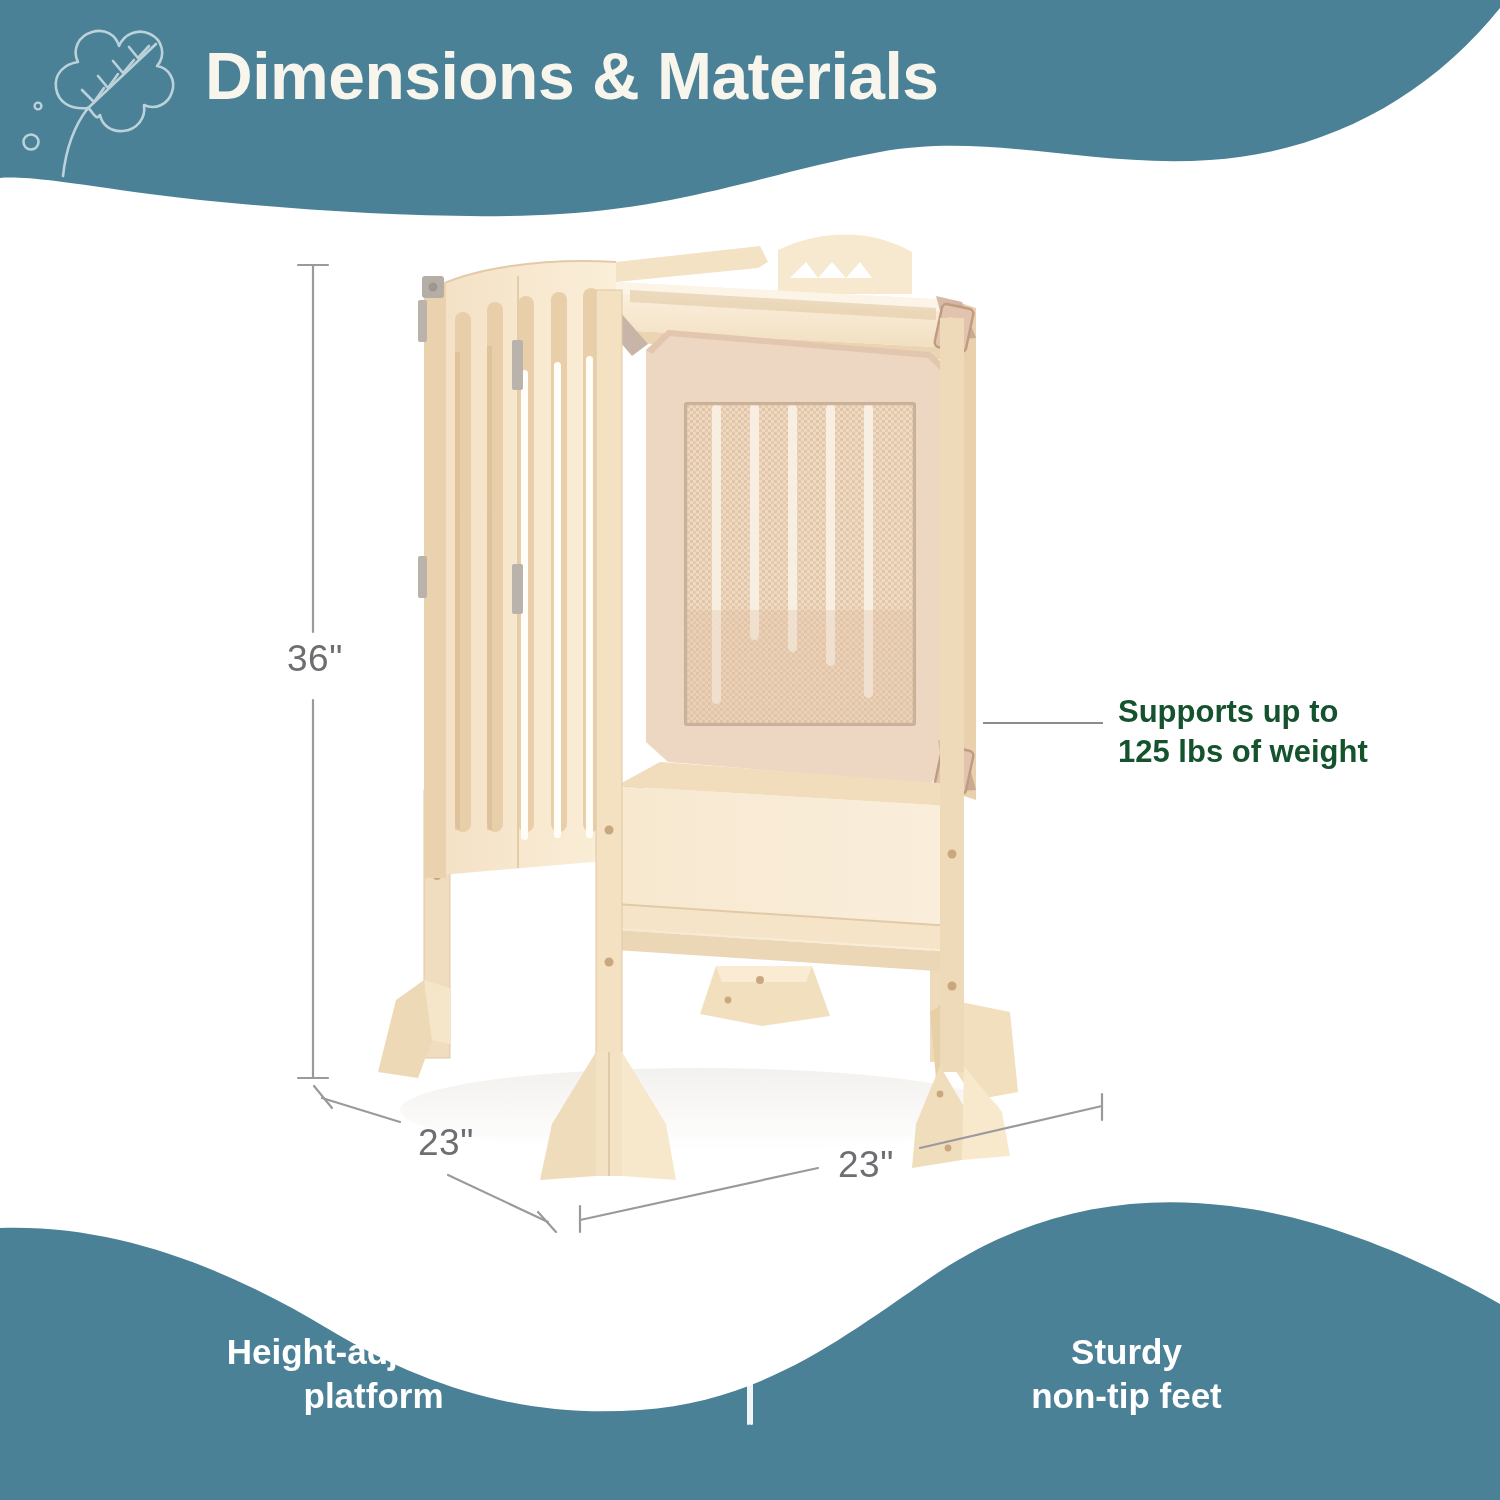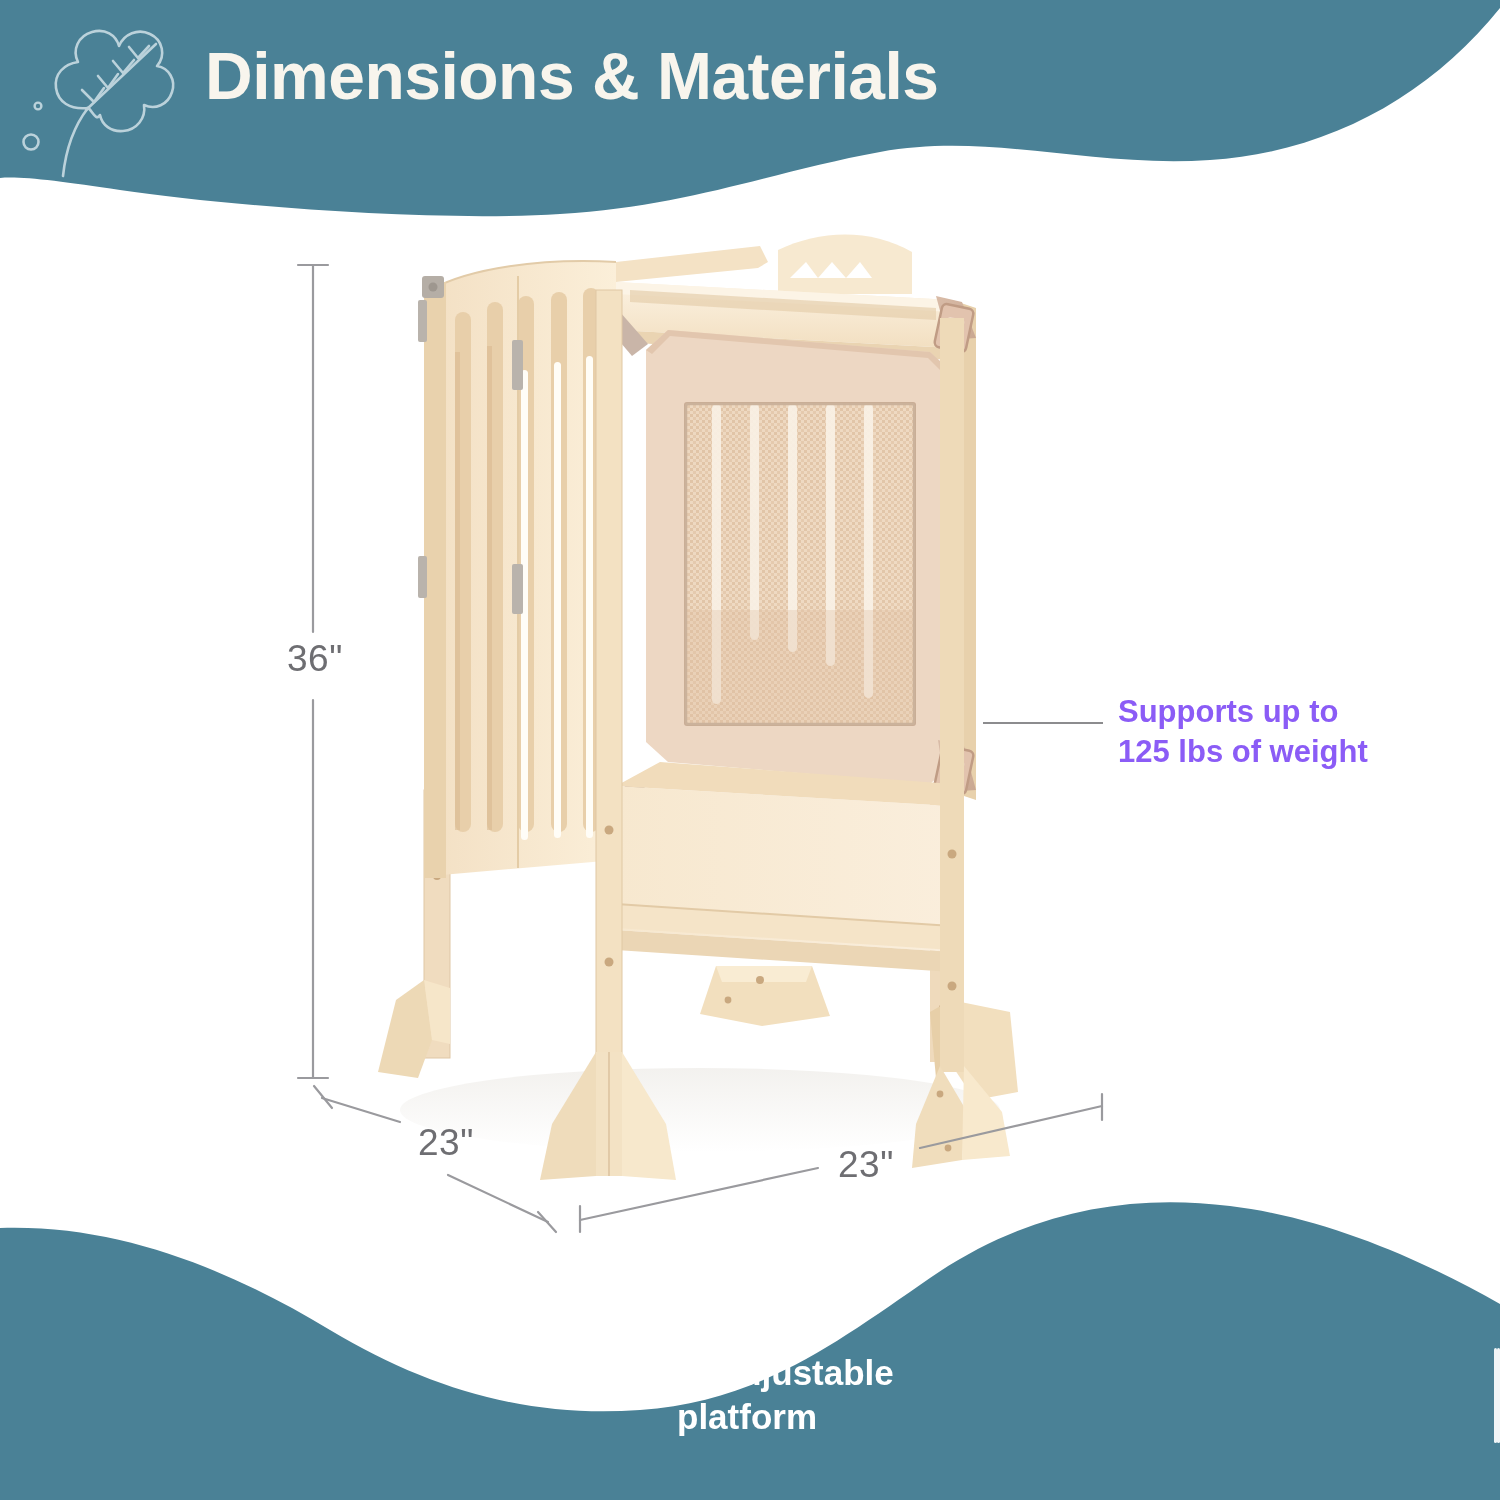--- a/index.html
+++ b/index.html
@@ -18,33 +18,33 @@
     position:absolute; left:205px; top:38px;
     font-size:66px; font-weight:bold; letter-spacing:-0.5px;
     color:#F8F5ED; white-space:nowrap;
   }
   .feather { position:absolute; left:8px; top:18px; width:190px; height:170px; }
 
   
   .footer-wave { position:absolute; left:0; top:1200px; width:1500px; height:300px; }
   .features {
     position:absolute; left:0; top:1330px; width:1500px; height:130px;
-    display:flex; align-items:center;
+    display:flex; 
   }
   .feature {
     flex:1; text-align:center;
     color:#FFFFFF; font-size:35px; font-weight:bold; line-height:1.25;
     white-space:pre-line; padding:0 18px;
   }
   .fdiv { width:3px; height:95px; background:#FFFFFF; opacity:.92; border-radius:2px; }
 
   
   .callout {
     position:absolute; left:1118px; top:692px;
-    color:#8b5cf6; font-size:31px; font-weight:bold; line-height:1.28;
+    color:#14532d; font-size:31px; font-weight:bold; line-height:1.28;
     white-space:pre-line;
   }
   .callout-line {
     position:absolute; left:983px; top:722px; width:120px; height:2px;
     background:#8C8C8E;
   }
 
   
   .dim {
     position:absolute; color:#6E6E72; font-size:37px;
@@ -333,15 +333,17 @@
              C1020,16 1120,-8 1230,6
              C1330,18 1430,64 1500,104
              L1500,300 L0,300 Z" fill="#4A8196"></path>
   </svg>
 
   <div class="features">
     <div class="feature">Height-adjustable
 platform</div>
     <div class="fdiv"></div>
     <div class="fdiv"></div>
+    <div class="feature">Sturdy
+non-tip feet</div>
   </div>
 
 </div>
 
 </body></html>

